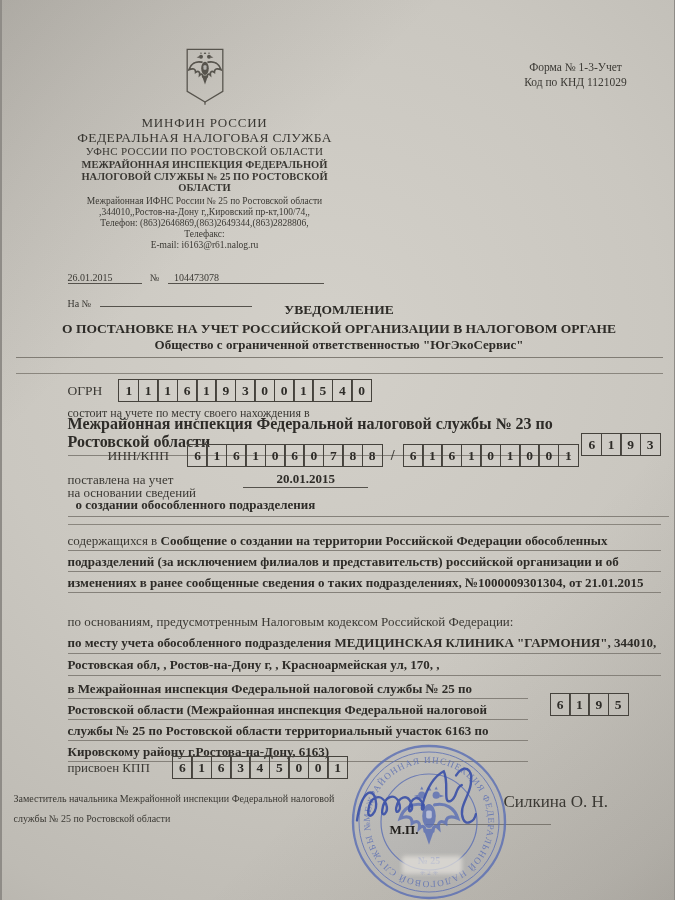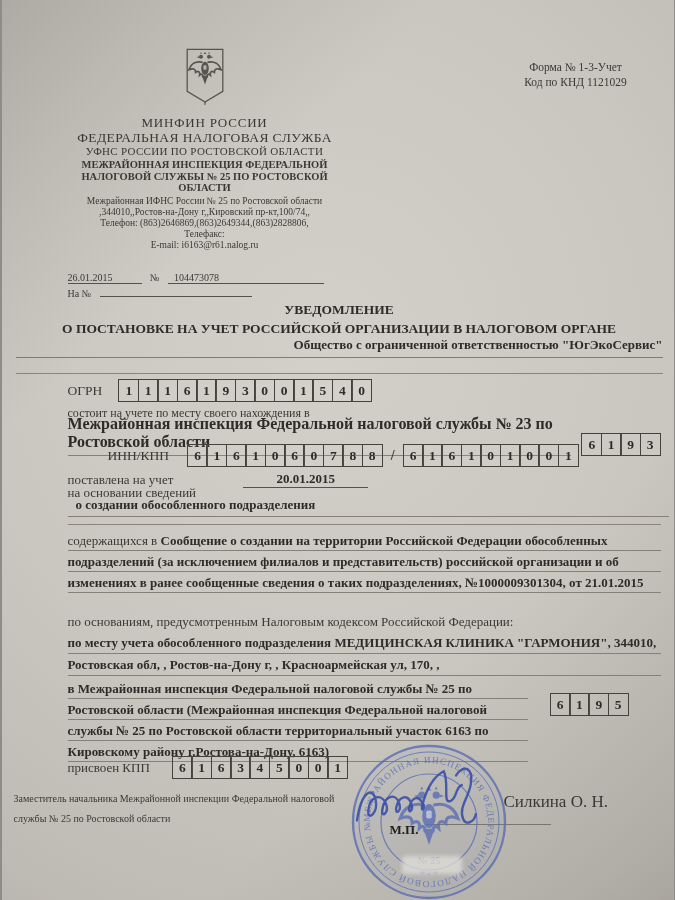--- a/index.html
+++ b/index.html
@@ -22,25 +22,25 @@
   .lh-4{font-size:10.5px;font-weight:bold;line-height:11.5px;width:250px;margin:1px auto 2px;}
   .lh-5{font-size:9.5px;line-height:10.5px;width:300px;margin:1px auto;}
   .lh-6{font-size:9.5px;line-height:11px;}
   
   .form-info{top:60px;left:494px;width:160px;text-align:center;font-size:11.5px;line-height:15px;}
   
   .ref{top:272px;left:66px;font-size:10px;}
   .ref .u{border-bottom:1px solid #55524c;display:inline-block;}
   .ref-date{min-width:74px;}
   .ref-no{min-width:150px;padding-left:6px;}
-  .ref-row2{margin-top:0;}
+  .ref-row2{margin-top:10px;}
   .ref-na{min-width:152px;height:12px;margin-left:6px;}
   
   .title{top:300px;left:0;width:675px;text-align:center;font-size:13.5px;font-weight:bold;line-height:19px;color:#2e2c28;}
-  .org-row{top:337px;left:14px;width:647px;text-align:right;font-size:13px;font-weight:bold;color:#2e2c28;
+  .org-row{top:337px;left:14px;width:647px;text-align:center;font-size:13px;font-weight:bold;color:#2e2c28;
            border-bottom:1.2px solid #807c74;padding-bottom:4px;}
   .blank-row{top:366px;left:14px;width:647px;height:7px;border-bottom:1.2px solid #8a867e;}
   
   .boxes{display:inline-flex;}
   .box-cell{box-sizing:border-box;width:21px;height:23px;border:1.6px solid #45423c;margin-left:-1.6px;
             display:flex;align-items:center;justify-content:center;
             font-size:13.5px;font-weight:bold;color:#2e2c28;background:rgba(255,255,255,.05);}
   .boxes .box-cell:first-child{margin-left:0;}
   
   .ogrn-row{top:379px;left:66px;display:flex;align-items:center;font-size:13.5px;}

